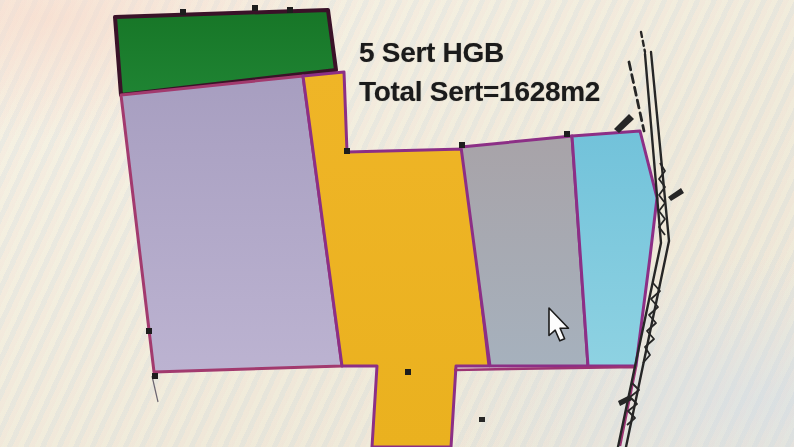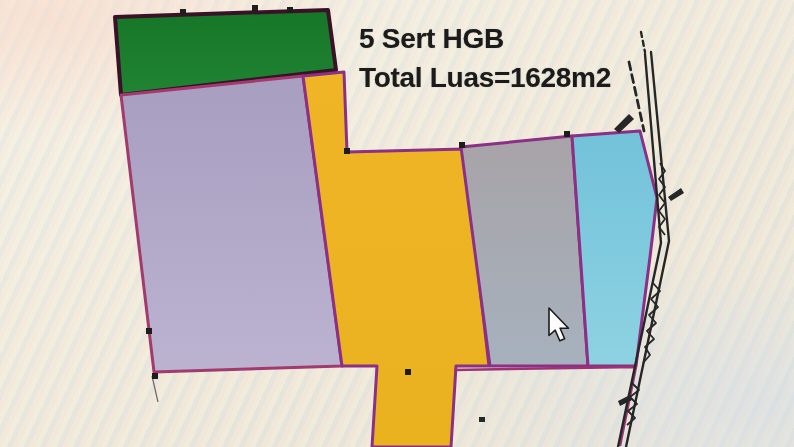--- a/index.html
+++ b/index.html
@@ -7,21 +7,21 @@
     position:relative;width:794px;height:447px;overflow:hidden;
     font-family:"Liberation Sans",sans-serif;
     background:
       radial-gradient(85% 60% at 6% 4%, rgba(248,213,198,0.55), rgba(248,213,198,0) 45%),
       radial-gradient(70% 55% at 96% 90%, rgba(200,218,242,0.38), rgba(200,218,242,0) 60%),
       repeating-linear-gradient(115deg, rgba(158,184,232,0.10) 0px 5px, rgba(252,204,214,0.09) 5px 10px, rgba(252,250,238,0.07) 10px 15px),
       linear-gradient(150deg,#f6f2e4,#efead9 60%,#ece7d6);
   }
   svg.map{position:absolute;left:0;top:0;}
   .annotation{
-    position:absolute;left:359px;top:19px;
+    position:absolute;left:359px;top:33px;
     font-size:28px;line-height:39px;font-weight:700;color:#1b1b1b;
     letter-spacing:-0.3px;text-shadow:0 0 1px rgba(40,40,40,.38);
     white-space:nowrap;
   }
 </style>
 </head>
 <body>
 
 <div class="stage">
   <svg class="map" width="794" height="447" viewBox="0 0 794 447">
@@ -71,15 +71,15 @@
       <rect x="146" y="328" width="6" height="6" fill="#1d1d1d"></rect>
       <rect x="152" y="373" width="6" height="6" fill="#1d1d1d"></rect>
       <rect x="405" y="369" width="6" height="6" fill="#1d1d1d"></rect>
       <rect x="180" y="9" width="6" height="6" fill="#1d1d1d"></rect>
       <rect x="252" y="5" width="6" height="6" fill="#1d1d1d"></rect>
       <rect x="287" y="7" width="6" height="6" fill="#1d1d1d"></rect>
       <path d="M549,308 l0,27.5 l6.2,-5.3 l4.6,10.6 l4.8,-2.1 l-4.5,-10.4 l8.4,0 Z" fill="#fdfdfd" stroke="#1b1b1b" stroke-width="1.6" stroke-linejoin="round"></path>
     </svg>
   <div class="annotation" style="color: rgb(27, 27, 27);">
     <div>5 Sert HGB</div>
-    <div>Total Luas=1628m2</div>
+    <div>Total Sert=1628m2</div>
   </div>
 </div>
 
 </body></html>

